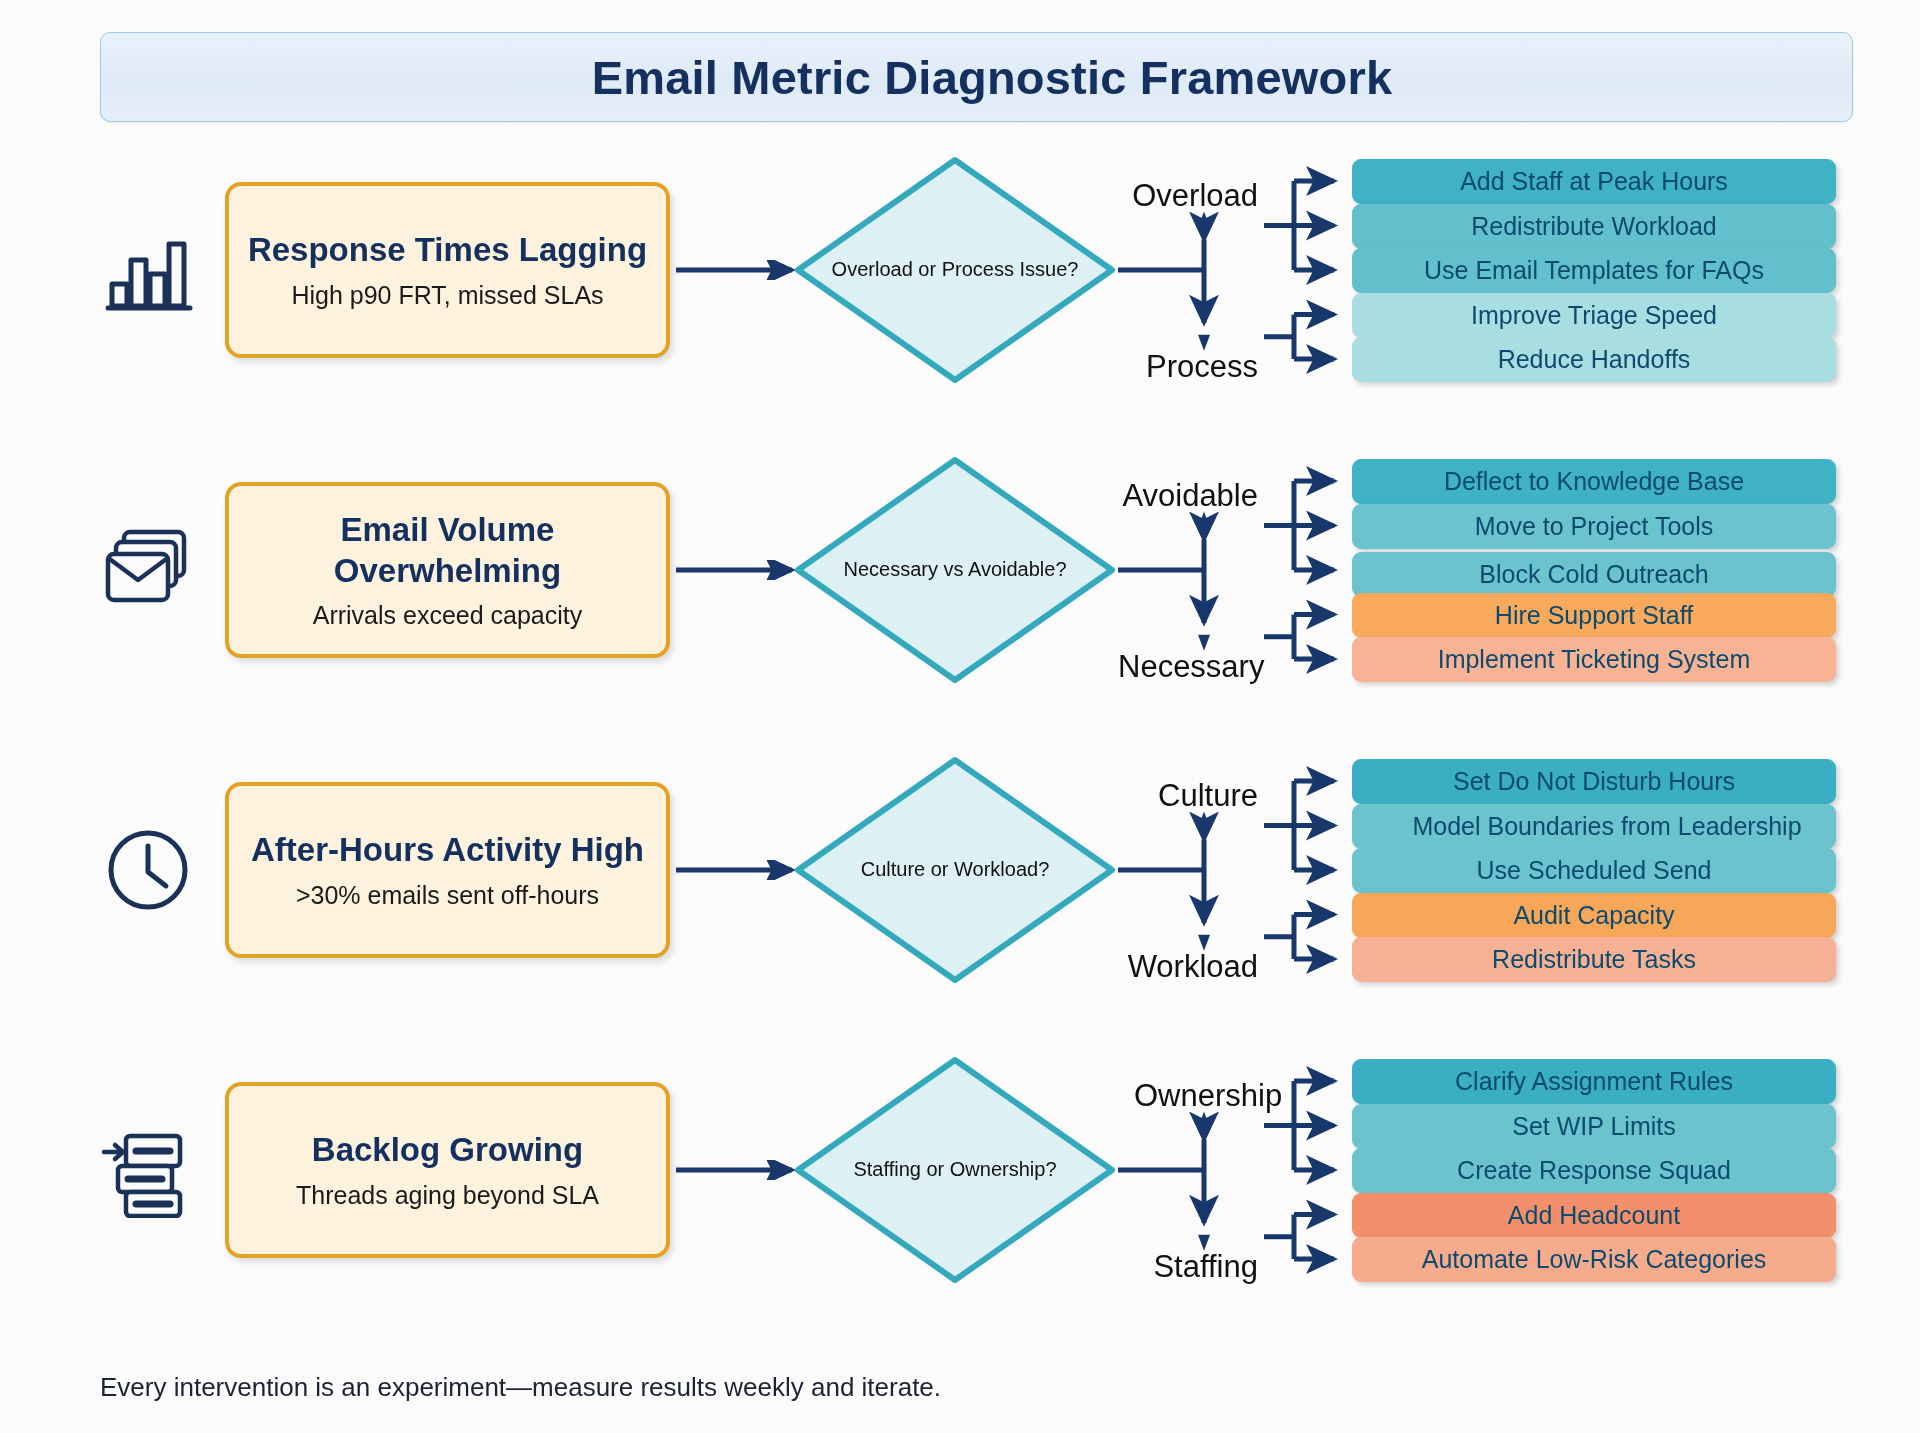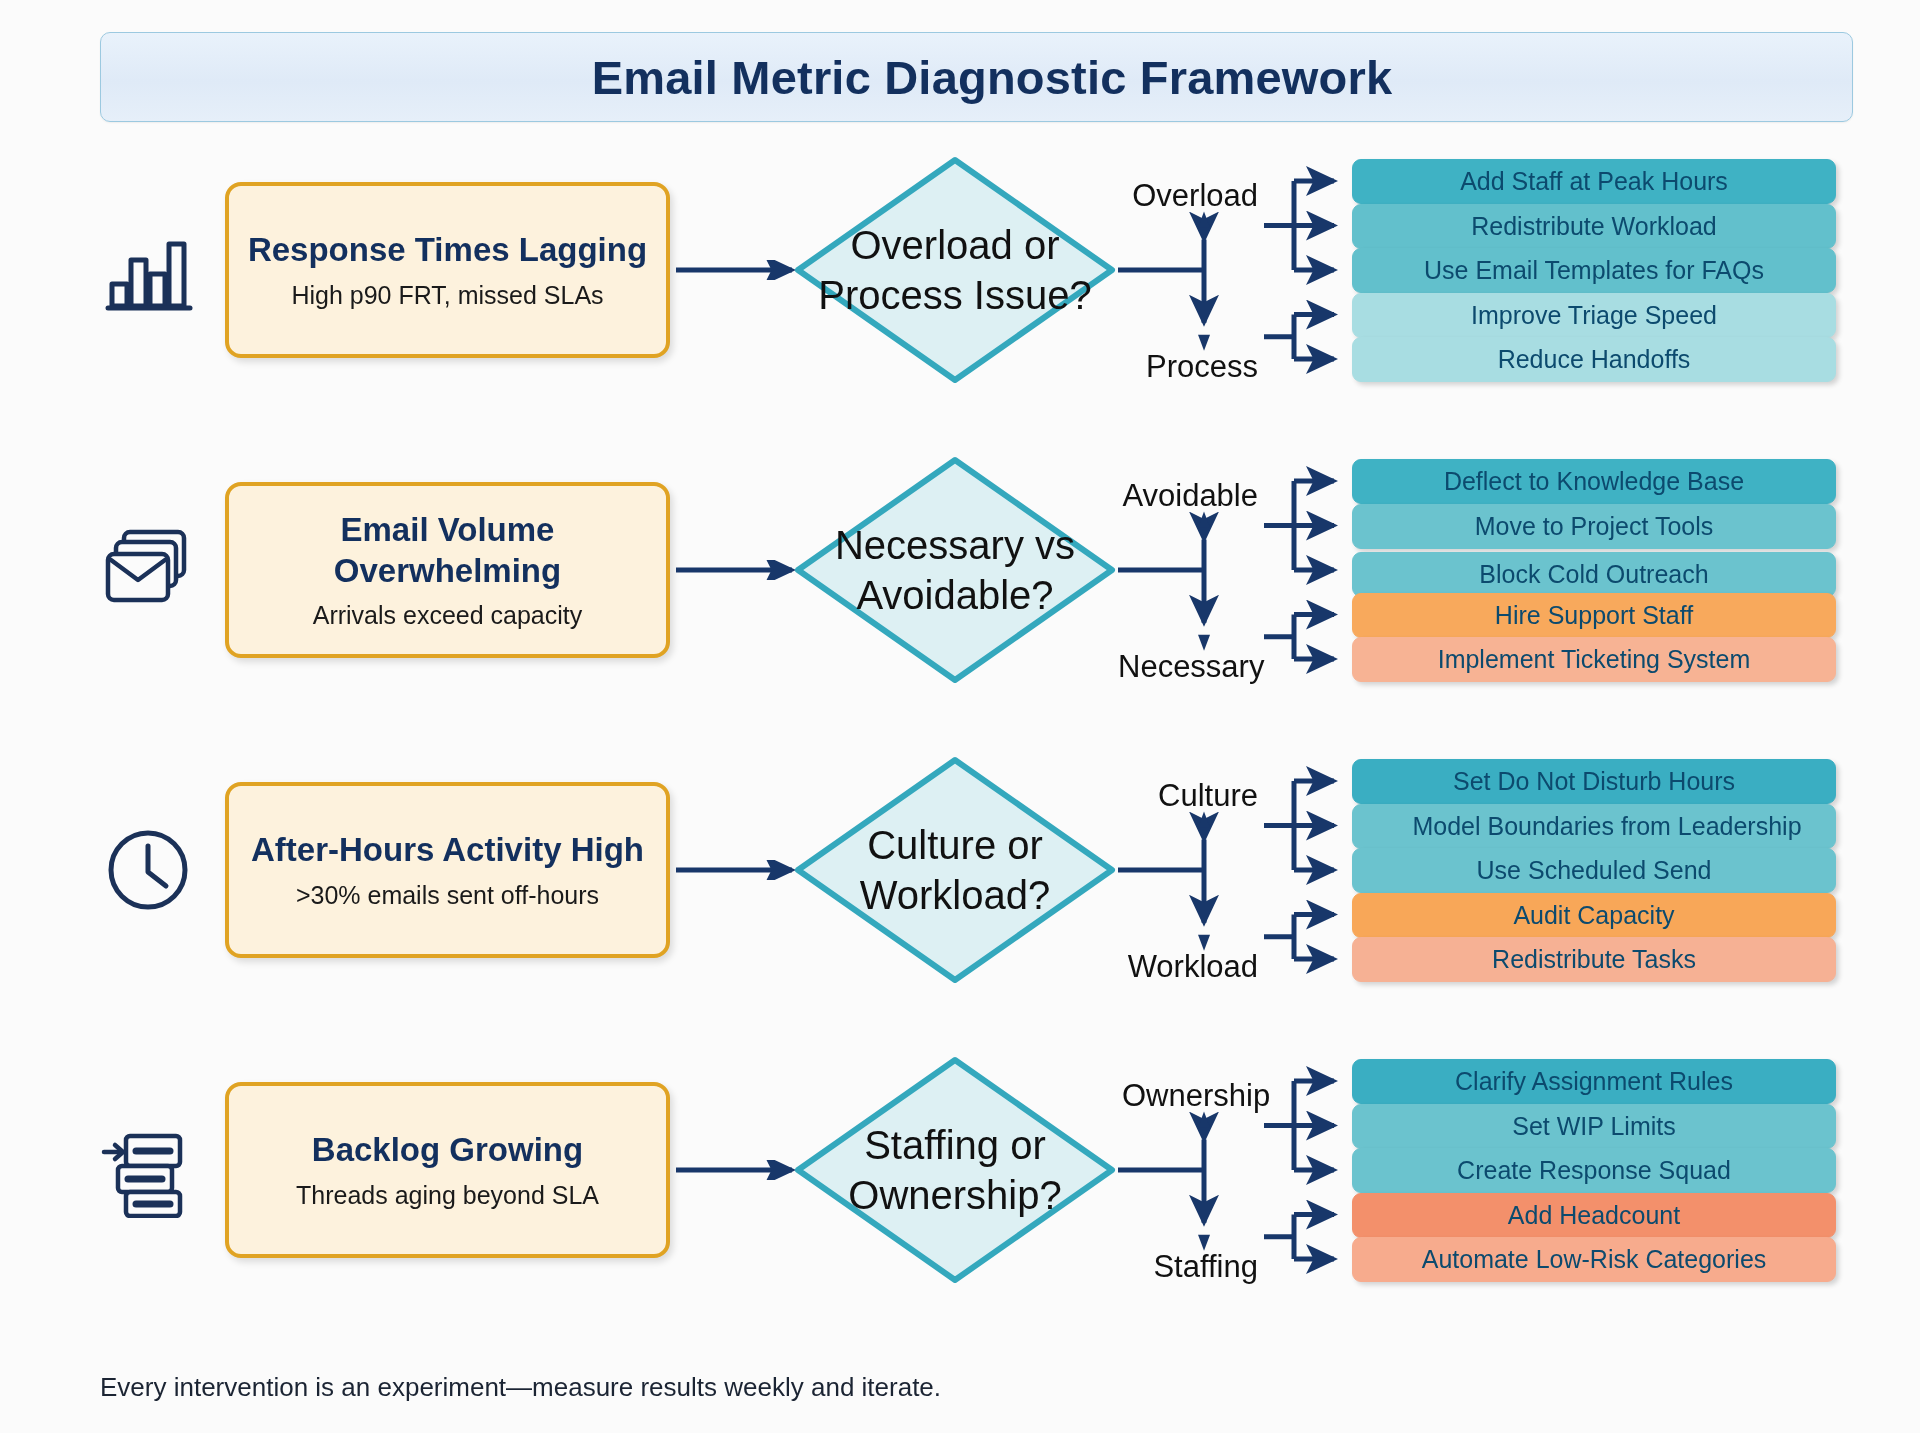--- a/index.html
+++ b/index.html
@@ -64,21 +64,21 @@
   }
 
   
   .diamond-wrap{
     position:absolute;left:790px;top:50%;transform:translateY(-50%);
     width:330px;height:236px;
   }
   .diamond-wrap svg{position:absolute;inset:0;}
   .diamond-label{
     position:absolute;inset:0;display:flex;align-items:center;justify-content:center;
-    text-align:center;font-size:40px;color:#111;line-height:1.26;
+    text-align:center;font-size:20px;color:#111;line-height:1.26;
   }
 
   
   .branch{
     position:absolute;left:1118px;top:0;width:320px;height:236px;
   }
   .branch svg{position:absolute;inset:0;}
   .branch-label{
     position:absolute;font-size:31px;color:#111;white-space:nowrap;
     text-align:right;
@@ -335,21 +335,21 @@
             <line x1="146" y1="73.5" x2="176" y2="73.5" stroke="#18376a" stroke-width="5"></line>
             <line x1="176" y1="29" x2="176" y2="118" stroke="#18376a" stroke-width="5"></line>
             <line x1="176" y1="29" x2="216" y2="29" stroke="#18376a" stroke-width="5" marker-end="url(#bm3)"></line>
             <line x1="176" y1="73.5" x2="216" y2="73.5" stroke="#18376a" stroke-width="5" marker-end="url(#bm3)"></line>
             <line x1="176" y1="118" x2="216" y2="118" stroke="#18376a" stroke-width="5" marker-end="url(#bm3)"></line>
             <line x1="146" y1="184.75" x2="176" y2="184.75" stroke="#18376a" stroke-width="5"></line>
             <line x1="176" y1="162.5" x2="176" y2="207" stroke="#18376a" stroke-width="5"></line>
             <line x1="176" y1="162.5" x2="216" y2="162.5" stroke="#18376a" stroke-width="5" marker-end="url(#bm3)"></line>
             <line x1="176" y1="207" x2="216" y2="207" stroke="#18376a" stroke-width="5" marker-end="url(#bm3)"></line>
           </svg>
-          <div class="branch-label" style="left: 4px; width: 140px; top: 25.5px;">Ownership</div>
+          <div class="branch-label" style="left: 16px; width: 140px; top: 25.5px;">Ownership</div>
           <div class="branch-label" style="left: 0px; width: 140px; top: 196.75px;">Staffing</div>
         </div>
         <div class="actions">
           <div class="action-box" style="top: 7px; background: rgb(58, 174, 194); border: 1px solid rgb(58, 174, 194);">Clarify Assignment Rules</div>
           <div class="action-box" style="top: 51.5px; background: rgb(107, 195, 206); border: 1px solid rgb(107, 195, 206);">Set WIP Limits</div>
           <div class="action-box" style="top: 96px; background: rgb(107, 195, 206); border: 1px solid rgb(107, 195, 206);">Create Response Squad</div>
           <div class="action-box" style="top: 140.5px; background: rgb(243, 144, 107); border: 1px solid rgb(243, 144, 107);">Add Headcount</div>
           <div class="action-box" style="top: 185px; background: rgb(247, 171, 141); border: 1px solid rgb(247, 171, 141);">Automate Low-Risk Categories</div>
         </div>
       </div>

